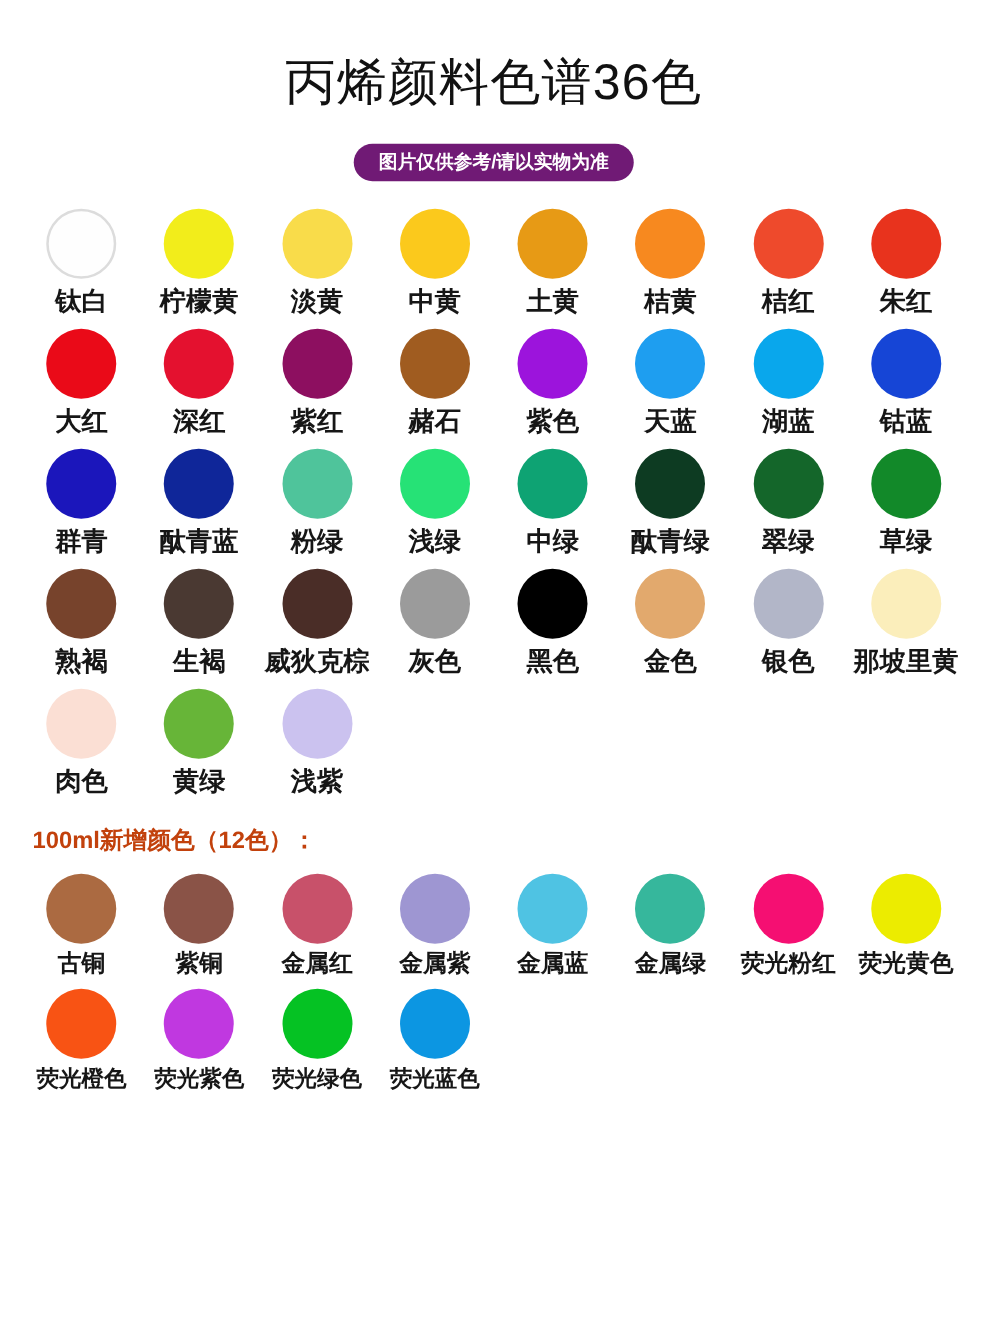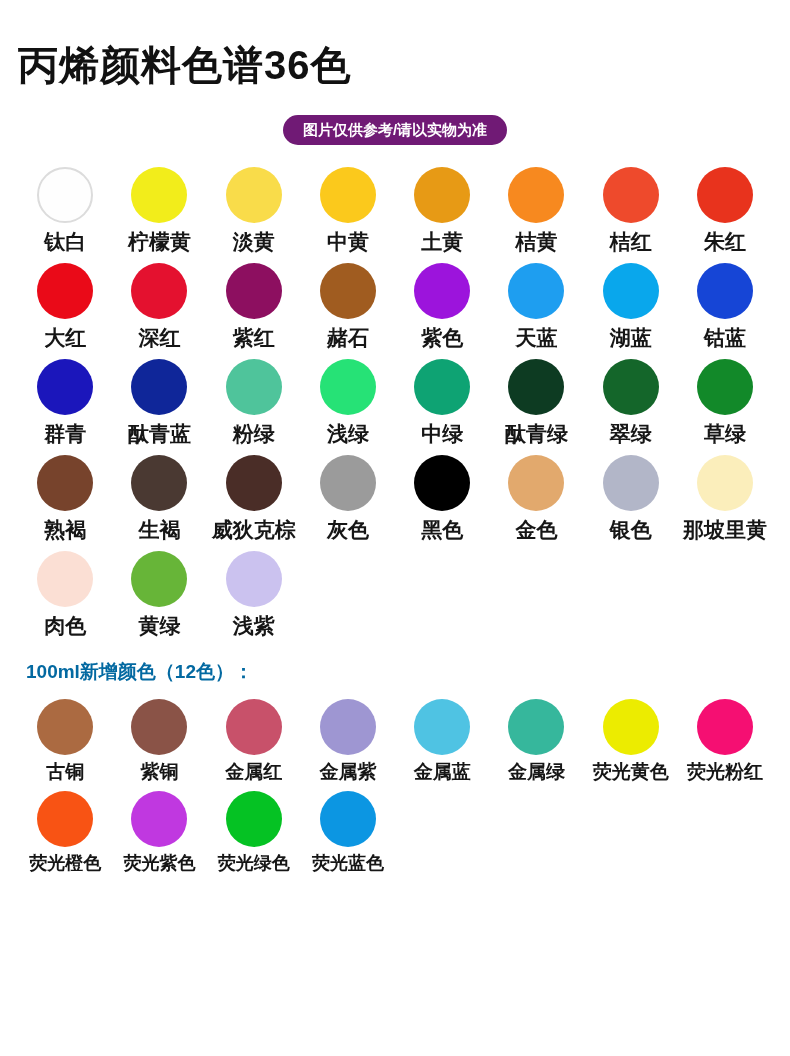--- a/index.html
+++ b/index.html
@@ -15,23 +15,23 @@
     overflow: hidden;
   }
   .page {
     position: relative;
     width: 790px;
     height: 1056px;
     box-sizing: border-box;
     padding: 0 18px;
   }
   .title {
-    text-align: left;
+    text-align: center;
     font-size: 40px;
-    font-weight: 700;
+    font-weight: 400;
     letter-spacing: 1px;
     margin-top: 38px;
     margin-bottom: 0;
     color: #111;
   }
   .badge-wrap {
     display: flex;
     justify-content: center;
     margin-top: 22px;
     margin-bottom: 14px;
@@ -73,21 +73,21 @@
     font-size: 21px;
     font-weight: 700;
     line-height: 1.1;
     text-align: center;
     color: #161616;
     white-space: nowrap;
   }
   .section-heading {
     font-size: 19px;
     font-weight: 700;
-    color: #0369a1;
+    color: #c2410c;
     margin: 22px 0 6px 8px;
   }
   .grid.extra .swatch-label {
     font-size: 19px;
     font-family: Liberation Serif, serif;
   }
   .grid.extra2 .swatch-label {
     font-size: 18px;
   }
 </style>
@@ -266,27 +266,27 @@
       </div>
       <div class="swatch-cell">
         <div class="dot" style="background: rgb(79, 195, 227);"></div>
         <div class="swatch-label">金属蓝</div>
       </div>
       <div class="swatch-cell">
         <div class="dot" style="background: rgb(54, 183, 156);"></div>
         <div class="swatch-label">金属绿</div>
       </div>
       <div class="swatch-cell">
+        <div class="dot" style="background: rgb(245, 15, 114);"></div>
+        <div class="swatch-label">荧光粉红</div>
+      </div>
+      <div class="swatch-cell">
         <div class="dot" style="background: rgb(236, 236, 0);"></div>
         <div class="swatch-label">荧光黄色</div>
       </div>
-      <div class="swatch-cell">
-        <div class="dot" style="background: rgb(245, 15, 114);"></div>
-        <div class="swatch-label">荧光粉红</div>
-      </div>
     </div>
   <div class="grid extra2" id="extra-grid-2">
       <div class="swatch-cell">
         <div class="dot" style="background: rgb(248, 83, 20);"></div>
         <div class="swatch-label">荧光橙色</div>
       </div>
       <div class="swatch-cell">
         <div class="dot" style="background: rgb(192, 56, 224);"></div>
         <div class="swatch-label">荧光紫色</div>
       </div>

